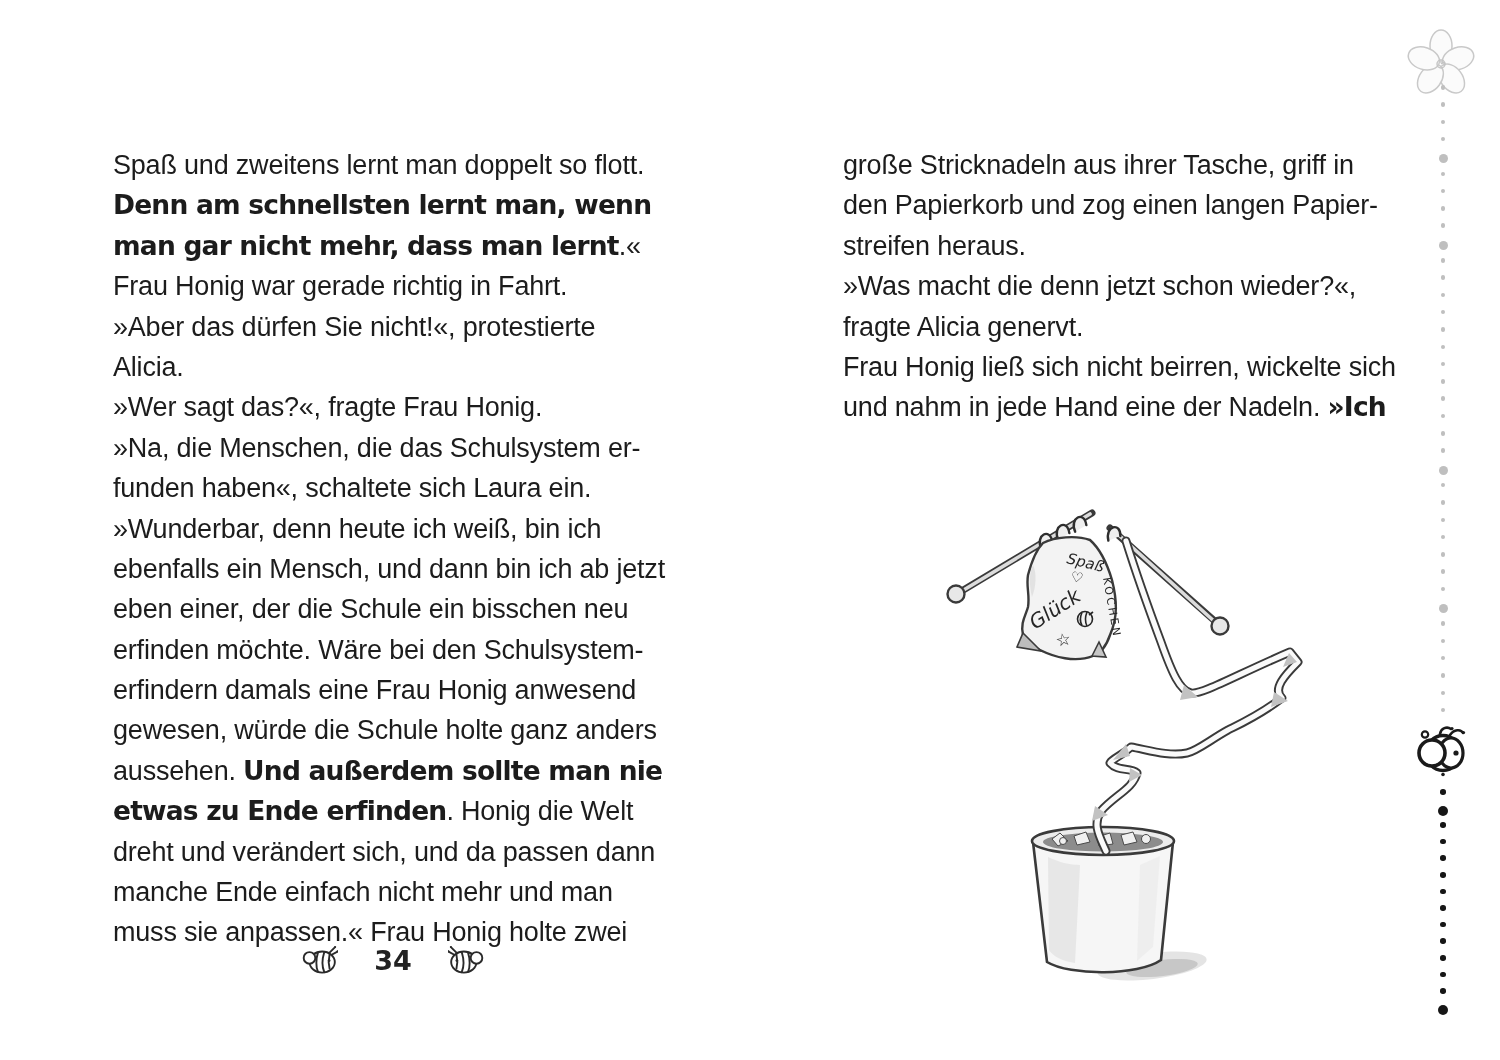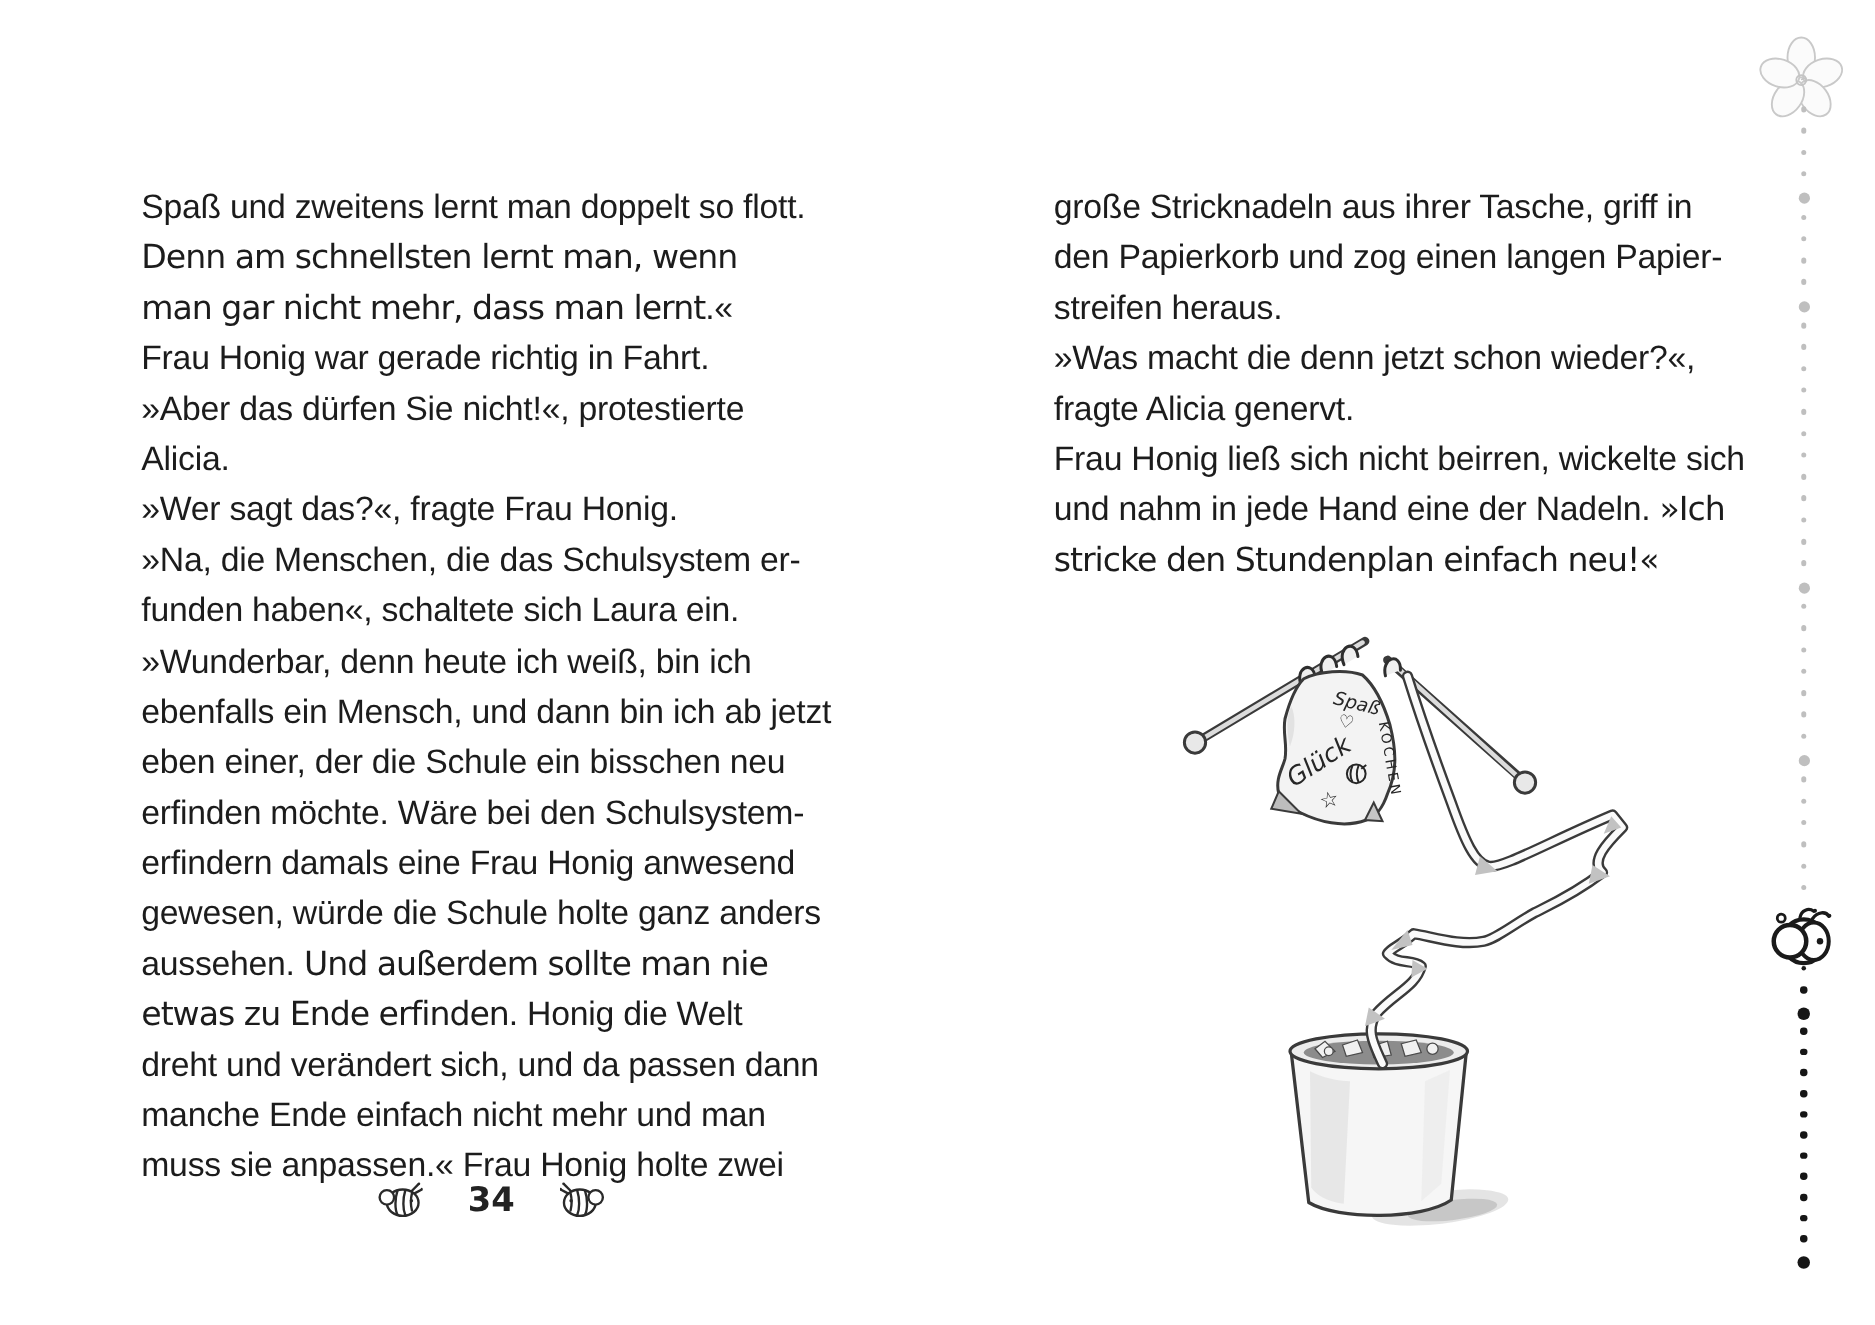--- a/index.html
+++ b/index.html
@@ -11,21 +11,21 @@
   }
   .textblock{
     position:absolute;top:121px;width:578px;
     font-size:27px;line-height:40.4px;letter-spacing:-0.2px;margin-top:24px;
   }
   #left-lines{left:113px;}
   #right-lines{left:843px;}
   .tline{white-space:nowrap;height:40.4px;}
   .hand{
     font-family:"DejaVu Sans", sans-serif;
-    font-weight:400;font-size:26.5px;letter-spacing:-0.8px;
+    font-weight:700;font-size:26.5px;letter-spacing:-0.8px;
   }
   .pagenum-row{
     position:absolute;left:113px;top:944px;width:560px;
     display:flex;align-items:center;justify-content:center;gap:36px;text-align:center;
   }
   .pagenum{
     font-family:"DejaVu Sans", sans-serif;
     font-size:27px;font-weight:600;color:#222;
   }
   .bee-mirror{transform:scaleX(-1);}
@@ -62,21 +62,20 @@
   </div>
 
 <div class="textblock" id="right-lines">
     <div class="tline"><span>große Stricknadeln aus ihrer Tasche, griff in</span></div>
     <div class="tline"><span>den Papierkorb und zog einen langen Papier-</span></div>
     <div class="tline"><span>streifen heraus.</span></div>
     <div class="tline"><span>»Was macht die denn jetzt schon wieder?«,</span></div>
     <div class="tline"><span>fragte Alicia genervt.</span></div>
     <div class="tline"><span>Frau Honig ließ sich nicht beirren, wickelte sich</span></div>
     <div class="tline"><span>und nahm in jede Hand eine der Nadeln. </span><span class="hand">»Ich</span></div>
-    <div class="tline"><span class="hand">stricke den Stundenplan einfach neu!«</span></div>
   </div>
 
 <div class="pagenum-row">
   <svg width="38" height="32" viewBox="0 0 36 30">
     <g fill="none" stroke="#2a2a2a" stroke-width="1.8" stroke-linecap="round">
       <ellipse cx="21" cy="17" rx="12" ry="10" fill="#ffffff"></ellipse>
       <circle cx="9" cy="13" r="5.5" fill="#ffffff"></circle>
       <path d="M17,8 C15,14 15,22 17,26"></path>
       <path d="M23,7.5 C21,14 21,22 23,26.5"></path>
       <path d="M28,10 C27,14 27,19 28,23"></path>

